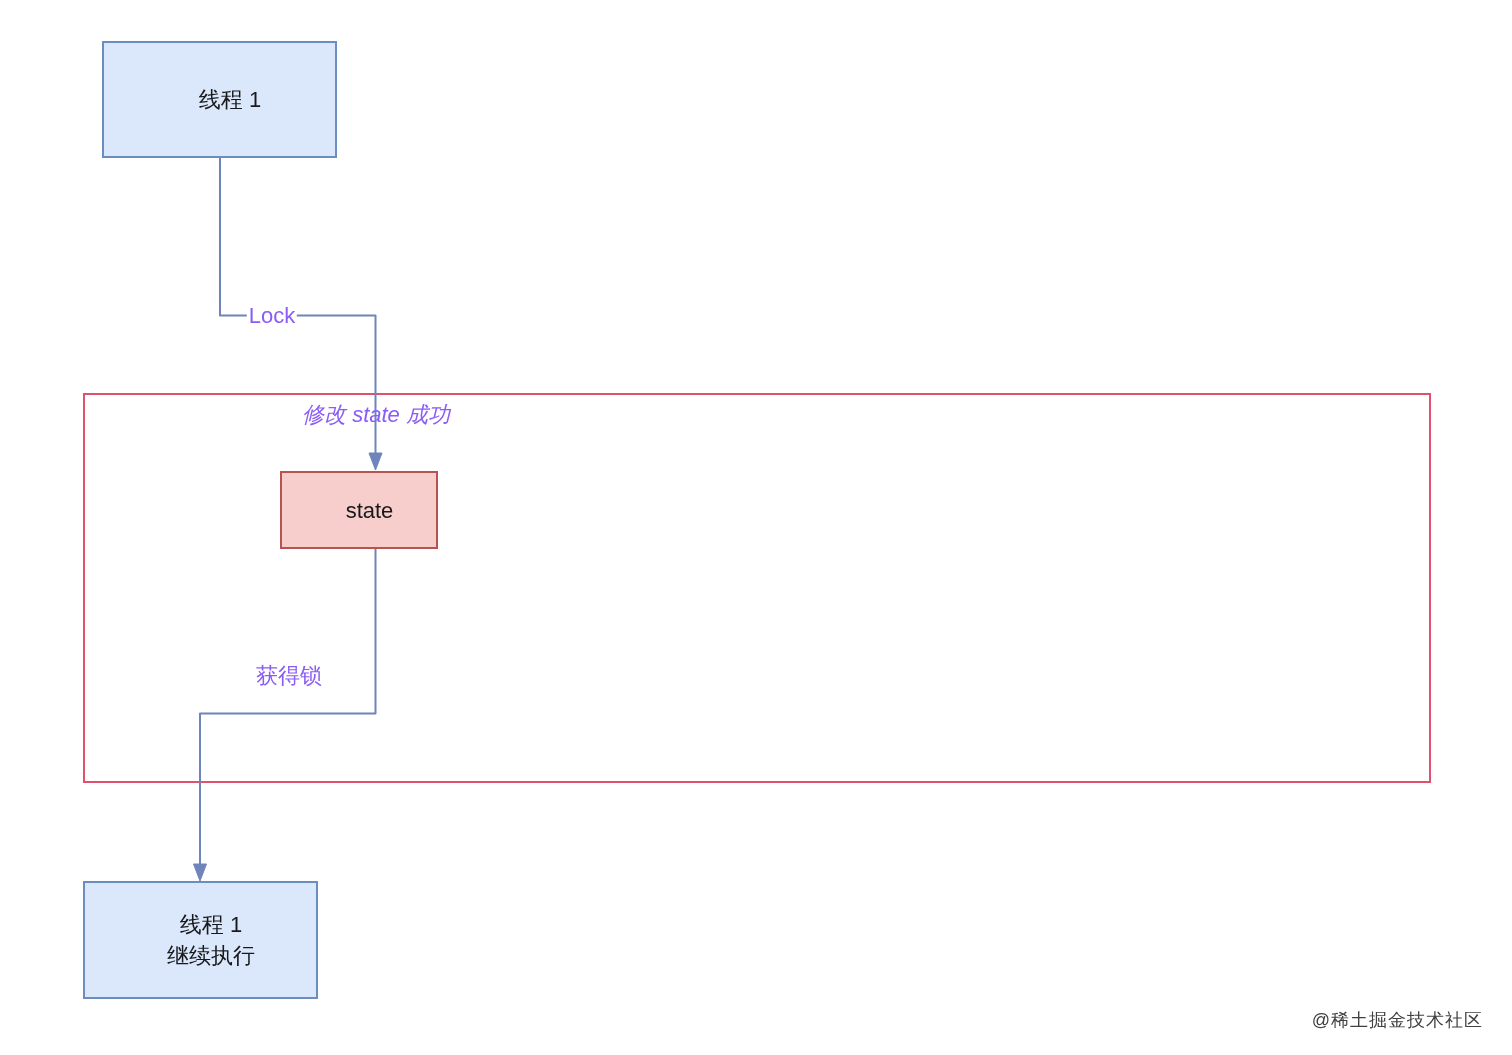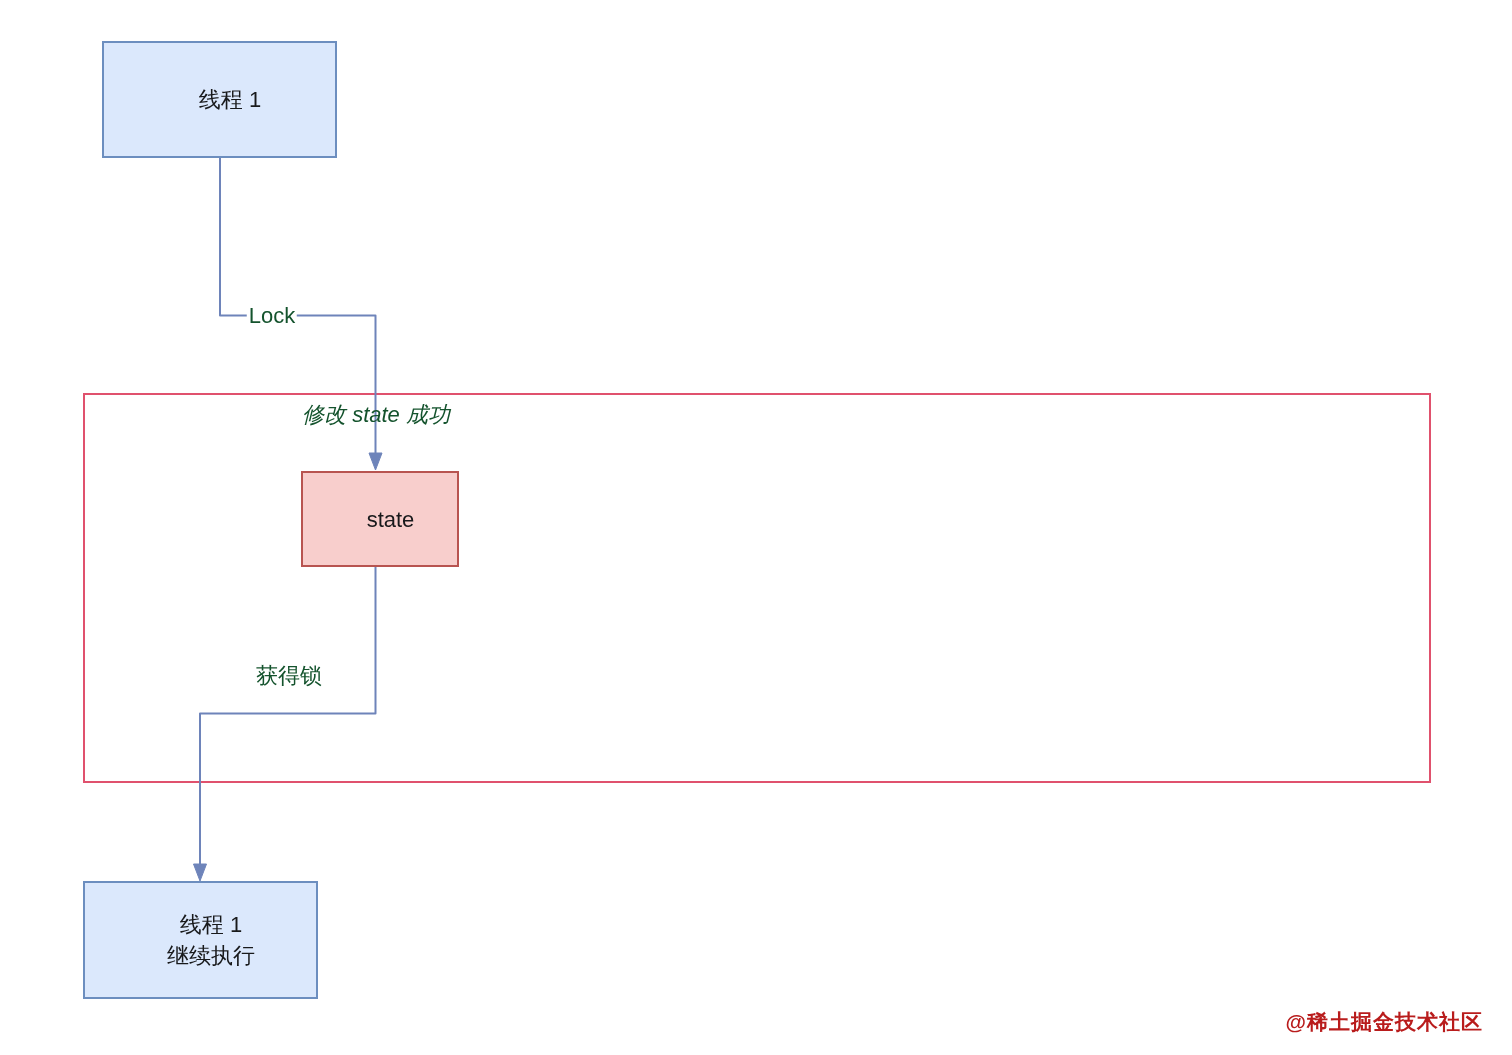--- a/index.html
+++ b/index.html
@@ -44,62 +44,61 @@
     background: #f8cecc;
     border: 2px solid #b85450;
   }
   .node-thread1 {
     left: 102px;
     top: 41px;
     width: 235px;
     height: 117px;
   }
   .node-state {
-    left: 301px;
+    left: 280px;
     top: 471px;
     width: 158px;
-    height: 96px;
+    height: 78px;
   }
   .node-thread1-continue {
     left: 83px;
     top: 881px;
     width: 235px;
     height: 118px;
   }
   .edge-label {
     position: absolute;
     transform: translate(-50%, -50%);
     font-size: 22px;
     line-height: 26px;
     white-space: nowrap;
-    color: #14532d;
+    color: #8b5cf6;
   }
   .label-lock {
     left: 272px;
     top: 316px;
     background: #ffffff;
     padding: 0 2px;
   }
   .label-modify {
     left: 376px;
     top: 415px;
     font-style: italic;
   }
   .label-acquire {
     left: 289px;
     top: 676px;
   }
   .watermark {
     position: absolute;
     right: 29px;
     top: 1008px;
-    font-size: 21px;
-    color: #b91c1c;
+    font-size: 18px;
+    color: #404040;
     letter-spacing: 1px;
-    font-weight: bold;
   }
 </style>
 </head>
 <body>
 
 <div class="canvas">
 
   <svg class="svg-layer" width="1512" height="1055" viewBox="0 0 1512 1055" xmlns="http://www.w3.org/2000/svg">
 
     <rect x="84" y="394" width="1346" height="388" fill="none" stroke-width="2" stroke="#e0516d"></rect>

